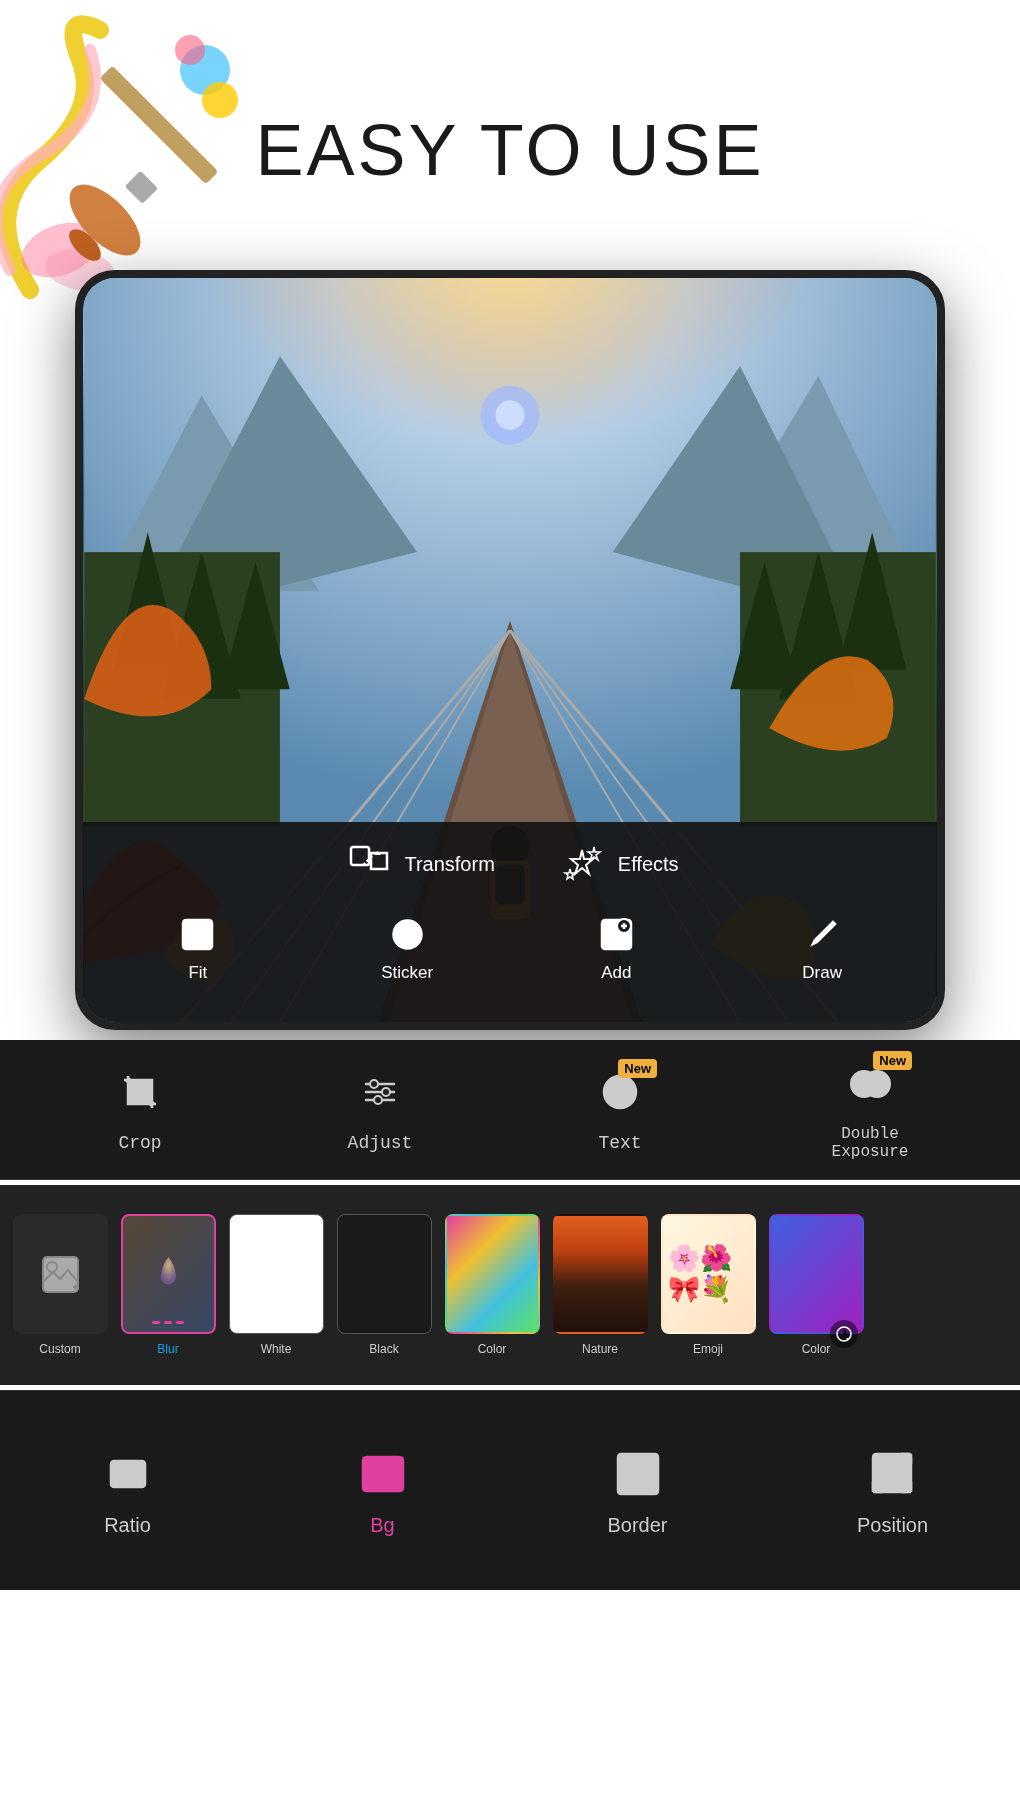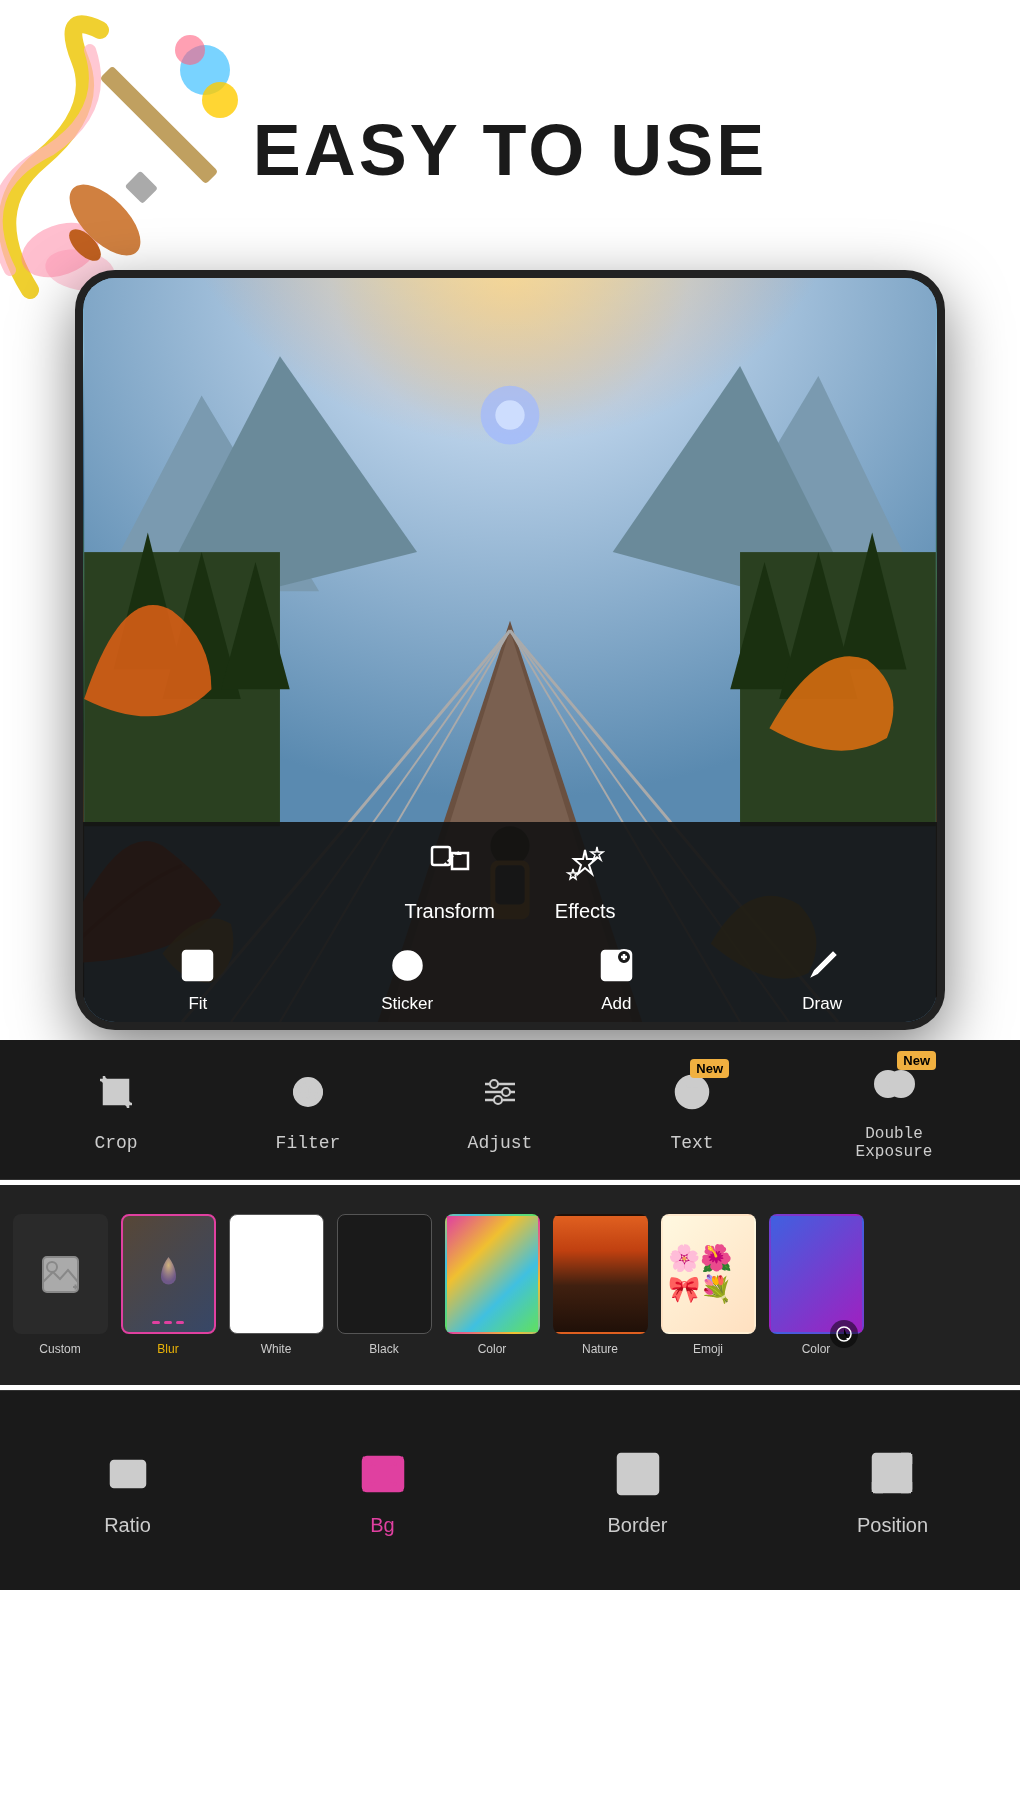--- a/index.html
+++ b/index.html
@@ -36,21 +36,21 @@
     .swirl-decoration {
       position: absolute;
       top: 10px;
       left: 0;
       width: 200px;
       height: 290px;
     }
 
     .main-title {
       font-size: 72px;
-      font-weight: 700;
+      font-weight: 400;
       color: #1a1a1a;
       letter-spacing: 3px;
       text-transform: uppercase;
       margin-top: 20px;
     }
 
     
     .phone-frame {
       position: absolute;
       top: 270px;
@@ -99,21 +99,21 @@
 
     .transform-effects-row {
       display: flex;
       justify-content: center;
       gap: 60px;
       padding: 15px 20px 10px;
     }
 
     .tool-btn-large {
       display: flex;
-      flex-direction: column;
+      flex-direction: row;
       align-items: center;
       gap: 8px;
       color: #ffffff;
       cursor: pointer;
     }
 
     .tool-icon-large {
       width: 55px;
       height: 55px;
       display: flex;
@@ -245,21 +245,21 @@
     .bg-thumbnail.active {
       border-color: #e040a0;
     }
 
     .bg-label {
       font-size: 12px;
       color: #cccccc;
     }
 
     .bg-label.active {
-      color: #eab308;
+      color: #0ea5e9;
     }
 
     .bg-custom {
       background: #2a2a2a;
       color: #aaaaaa;
     }
     .bg-blur {
       background: linear-gradient(135deg, rgba(100,80,60,0.8), rgba(60,80,120,0.8));
       color: #ffffff;
       position: relative;
@@ -516,31 +516,20 @@
     <div class="toolbar-icon">
       <svg width="40" height="40" viewBox="0 0 40 40" fill="none" stroke="#cccccc" stroke-width="2.5">
         <path d="M8,4 L8,32 L36,32"></path>
         <path d="M4,8 L32,8 L32,36"></path>
         <rect x="8" y="8" width="24" height="24" stroke="#cccccc" stroke-width="2"></rect>
       </svg>
     </div>
     <span class="toolbar-label">Crop</span>
   </div>
 
-  <div class="toolbar-item">
-    <div class="toolbar-icon">
-      <svg width="40" height="40" viewBox="0 0 40 40" fill="none" stroke="#cccccc" stroke-width="2">
-        <circle cx="20" cy="20" r="14"></circle>
-        <circle cx="20" cy="20" r="9" fill="none"></circle>
-        <circle cx="14" cy="20" r="8" fill="none"></circle>
-        <circle cx="26" cy="20" r="8" fill="none"></circle>
-      </svg>
-    </div>
-    <span class="toolbar-label">Filter</span>
-  </div>
 
   <div class="toolbar-item">
     <div class="toolbar-icon">
       <svg width="40" height="40" viewBox="0 0 40 40" fill="none" stroke="#cccccc" stroke-width="2.5">
         <line x1="5" y1="12" x2="35" y2="12"></line>
         <line x1="5" y1="20" x2="35" y2="20"></line>
         <line x1="5" y1="28" x2="35" y2="28"></line>
         <circle cx="14" cy="12" r="4" fill="#222" stroke="#cccccc" stroke-width="2"></circle>
         <circle cx="26" cy="20" r="4" fill="#222" stroke="#cccccc" stroke-width="2"></circle>
         <circle cx="18" cy="28" r="4" fill="#222" stroke="#cccccc" stroke-width="2"></circle>

